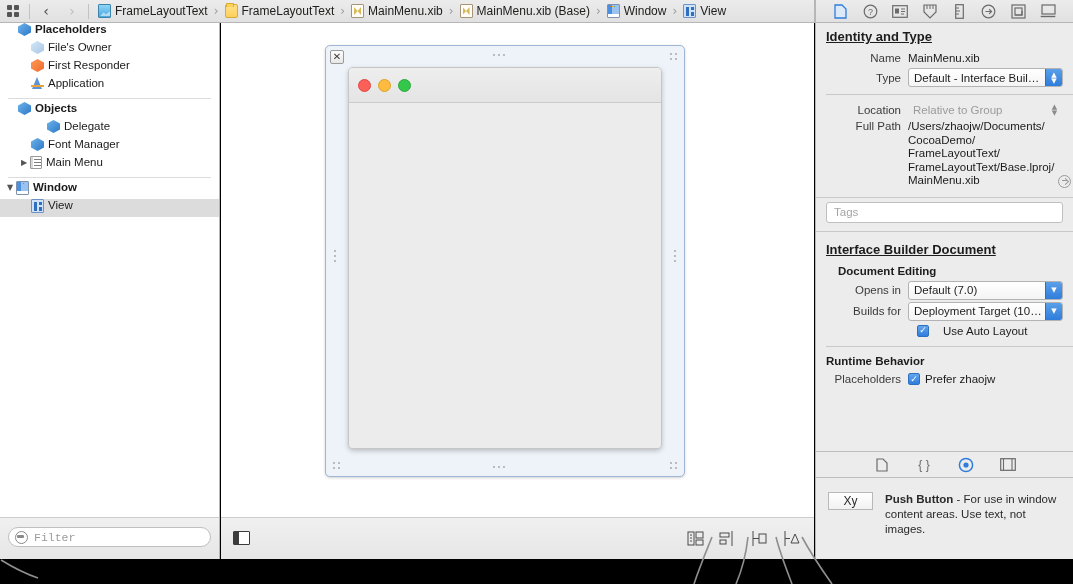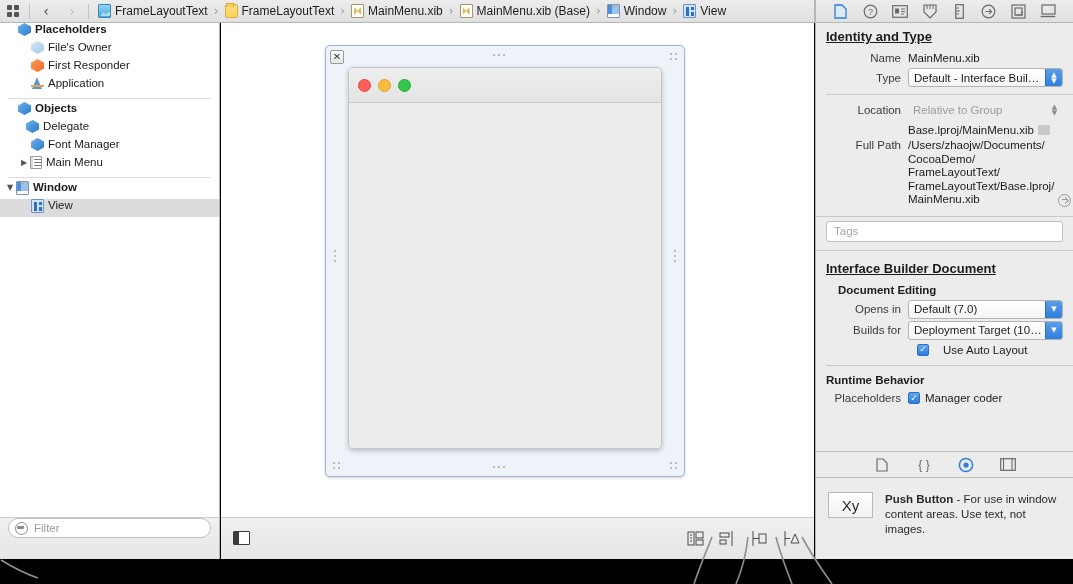--- a/index.html
+++ b/index.html
@@ -81,21 +81,21 @@
   .appicon:after{content:"";position:absolute;left:0;top:8px;width:13px;height:2px;background:#e8a33d;}
   .menuicon { width:12px;height:13px;flex:none;background:#fff;border:1px solid #9a9a9a;border-radius:1px;position:relative;overflow:hidden;}
   .menuicon i{position:absolute;left:3px;width:7px;height:1px;background:#7d7d7d;}
   .menuicon i:nth-child(1){top:2px;} .menuicon i:nth-child(2){top:5px;}
   .menuicon i:nth-child(3){top:8px;} .menuicon i:nth-child(4){top:11px;}
   .menuicon:before{content:"";position:absolute;left:0;top:0;width:2px;height:13px;background:#d8d8d8;}
 
   .filterbar {
     position:absolute; left:0; top:517px; width:220px; height:42px;
     background:linear-gradient(to bottom,#f0f0f0,#e6e6e6); border-right:1px solid #b6b6b6;
-    border-top:1px solid #cdcdcd; display:flex; align-items:flex-start; padding:0 8px;
+    border-top:1px solid #cdcdcd; display:flex; align-items:flex-end; padding:12px 8px;font-family:Liberation Mono, monospace;
   }
   .filterfield {
     flex:1; height:20px; background:#fff; border:1px solid #bfbfbf; border-radius:10px;
     display:flex; align-items:center; padding:0 6px;
   }
   .filt-ic { width:13px;height:13px;border:1.6px solid #8a8a8a;border-radius:50%;position:relative;flex:none;}
   .filt-ic:after{content:"";position:absolute;left:1.4px;top:3.4px;width:7px;height:3px;background:#8a8a8a;border-radius:1px;}
   .filterfield .ph { margin-left:6px; color:#9b9b9b; font-size:11.5px; }
 
   
@@ -206,23 +206,23 @@
   .cbx-row { display:flex; align-items:center; padding:3px 10px 3px 0; }
 
   
   .lib-tabs {
     height:27px; background:#ececec; border-top:1px solid #bdbdbd; border-bottom:1px solid #bdbdbd;
     display:flex; align-items:center; justify-content:center; gap:22px;
   }
   .ltab { width:20px;height:20px;display:flex;align-items:center;justify-content:center;}
   .lib-body { background:#ececec; height:95px; padding:14px 12px 0 12px; display:flex; gap:12px; }
   .lib-thumb {
-    width:45px;height:26px;background:linear-gradient(to bottom,#ffffff,#f2f2f2);
+    width:45px;height:18px;background:linear-gradient(to bottom,#ffffff,#f2f2f2);
     border:1px solid #b8b8b8;border-radius:0;display:flex;align-items:center;justify-content:center;
-    font-size:15px;color:#2a2a2a;flex:none;
+    font-size:12px;color:#2a2a2a;flex:none;
   }
   .lib-desc { font-size:11.5px; line-height:15px; color:#2a2a2a; }
   .lib-desc b { font-weight:bold; }
 
   .black-strip { position:absolute; left:0; top:559px; width:1073px; height:25px; background:#000; }
 </style>
 </head>
 <body>
 
 <div class="app">
@@ -316,21 +316,21 @@
       <span class="txt">Application</span>
     </div>
 
     <div class="sep-line"></div>
 
     <div class="row hdr">
       <span class="disc none">▶</span>
       <span class="cube blue"></span>
       <span class="txt">Objects</span>
     </div>
-    <div class="row" style="padding-left:26px">
+    <div class="row" style="padding-left:47px">
       <span class="cube blue"></span>
       <span class="txt">Delegate</span>
     </div>
     <div class="row" style="padding-left:31px">
       <span class="cube blue"></span>
       <span class="txt">Font Manager</span>
     </div>
     <div class="row" style="padding-left:18px">
       <span class="disc">▶</span>
       <span class="menuicon">
@@ -543,25 +543,20 @@
       <div class="hr"></div>
 
       <div class="frow">
         <span class="flab">Location</span>
         <span class="combo plain">
           <span class="ctext">Relative to Group</span>
           <span class="stepper">▲<br>▼</span>
         </span>
       </div>
 
-      <div class="frow">
-        <span class="flab"></span>
-        <span class="fval">Base.lproj/MainMenu.xib</span>
-        <span class="folder-sm"></span>
-      </div>
 
       <div class="pathblock">
         <span class="flab">Full Path</span>
         <span class="pathlines">
           <span>/Users/zhaojw/Documents/</span><br>
           <span>CocoaDemo/</span><br>
           <span>FrameLayoutText/</span><br>
           <span>FrameLayoutText/Base.lproj/</span><br>
           <span>MainMenu.xib</span>
         </span>
@@ -602,21 +597,21 @@
         <span class="fval" style="margin-left:14px;">Use Auto Layout</span>
       </div>
 
       <div class="hr"></div>
 
       <div class="sub-title" style="padding-left:10px;">Runtime Behavior</div>
 
       <div class="frow">
         <span class="flab">Placeholders</span>
         <span class="cbx">✓</span>
-        <span class="fval" style="margin-left:5px;">Manager coder</span>
+        <span class="fval" style="margin-left:5px;">Prefer zhaojw</span>
       </div>
     </div>
 
     <div class="lib-tabs">
       <div class="ltab">
         <svg width="12" height="14" viewBox="0 0 12 14">
           <path d="M1 1 h6 l4 4 v8 h-10 z" fill="none" stroke="#6b6b6b" stroke-width="1.2"></path>
         </svg>
       </div>
       <div class="ltab">

